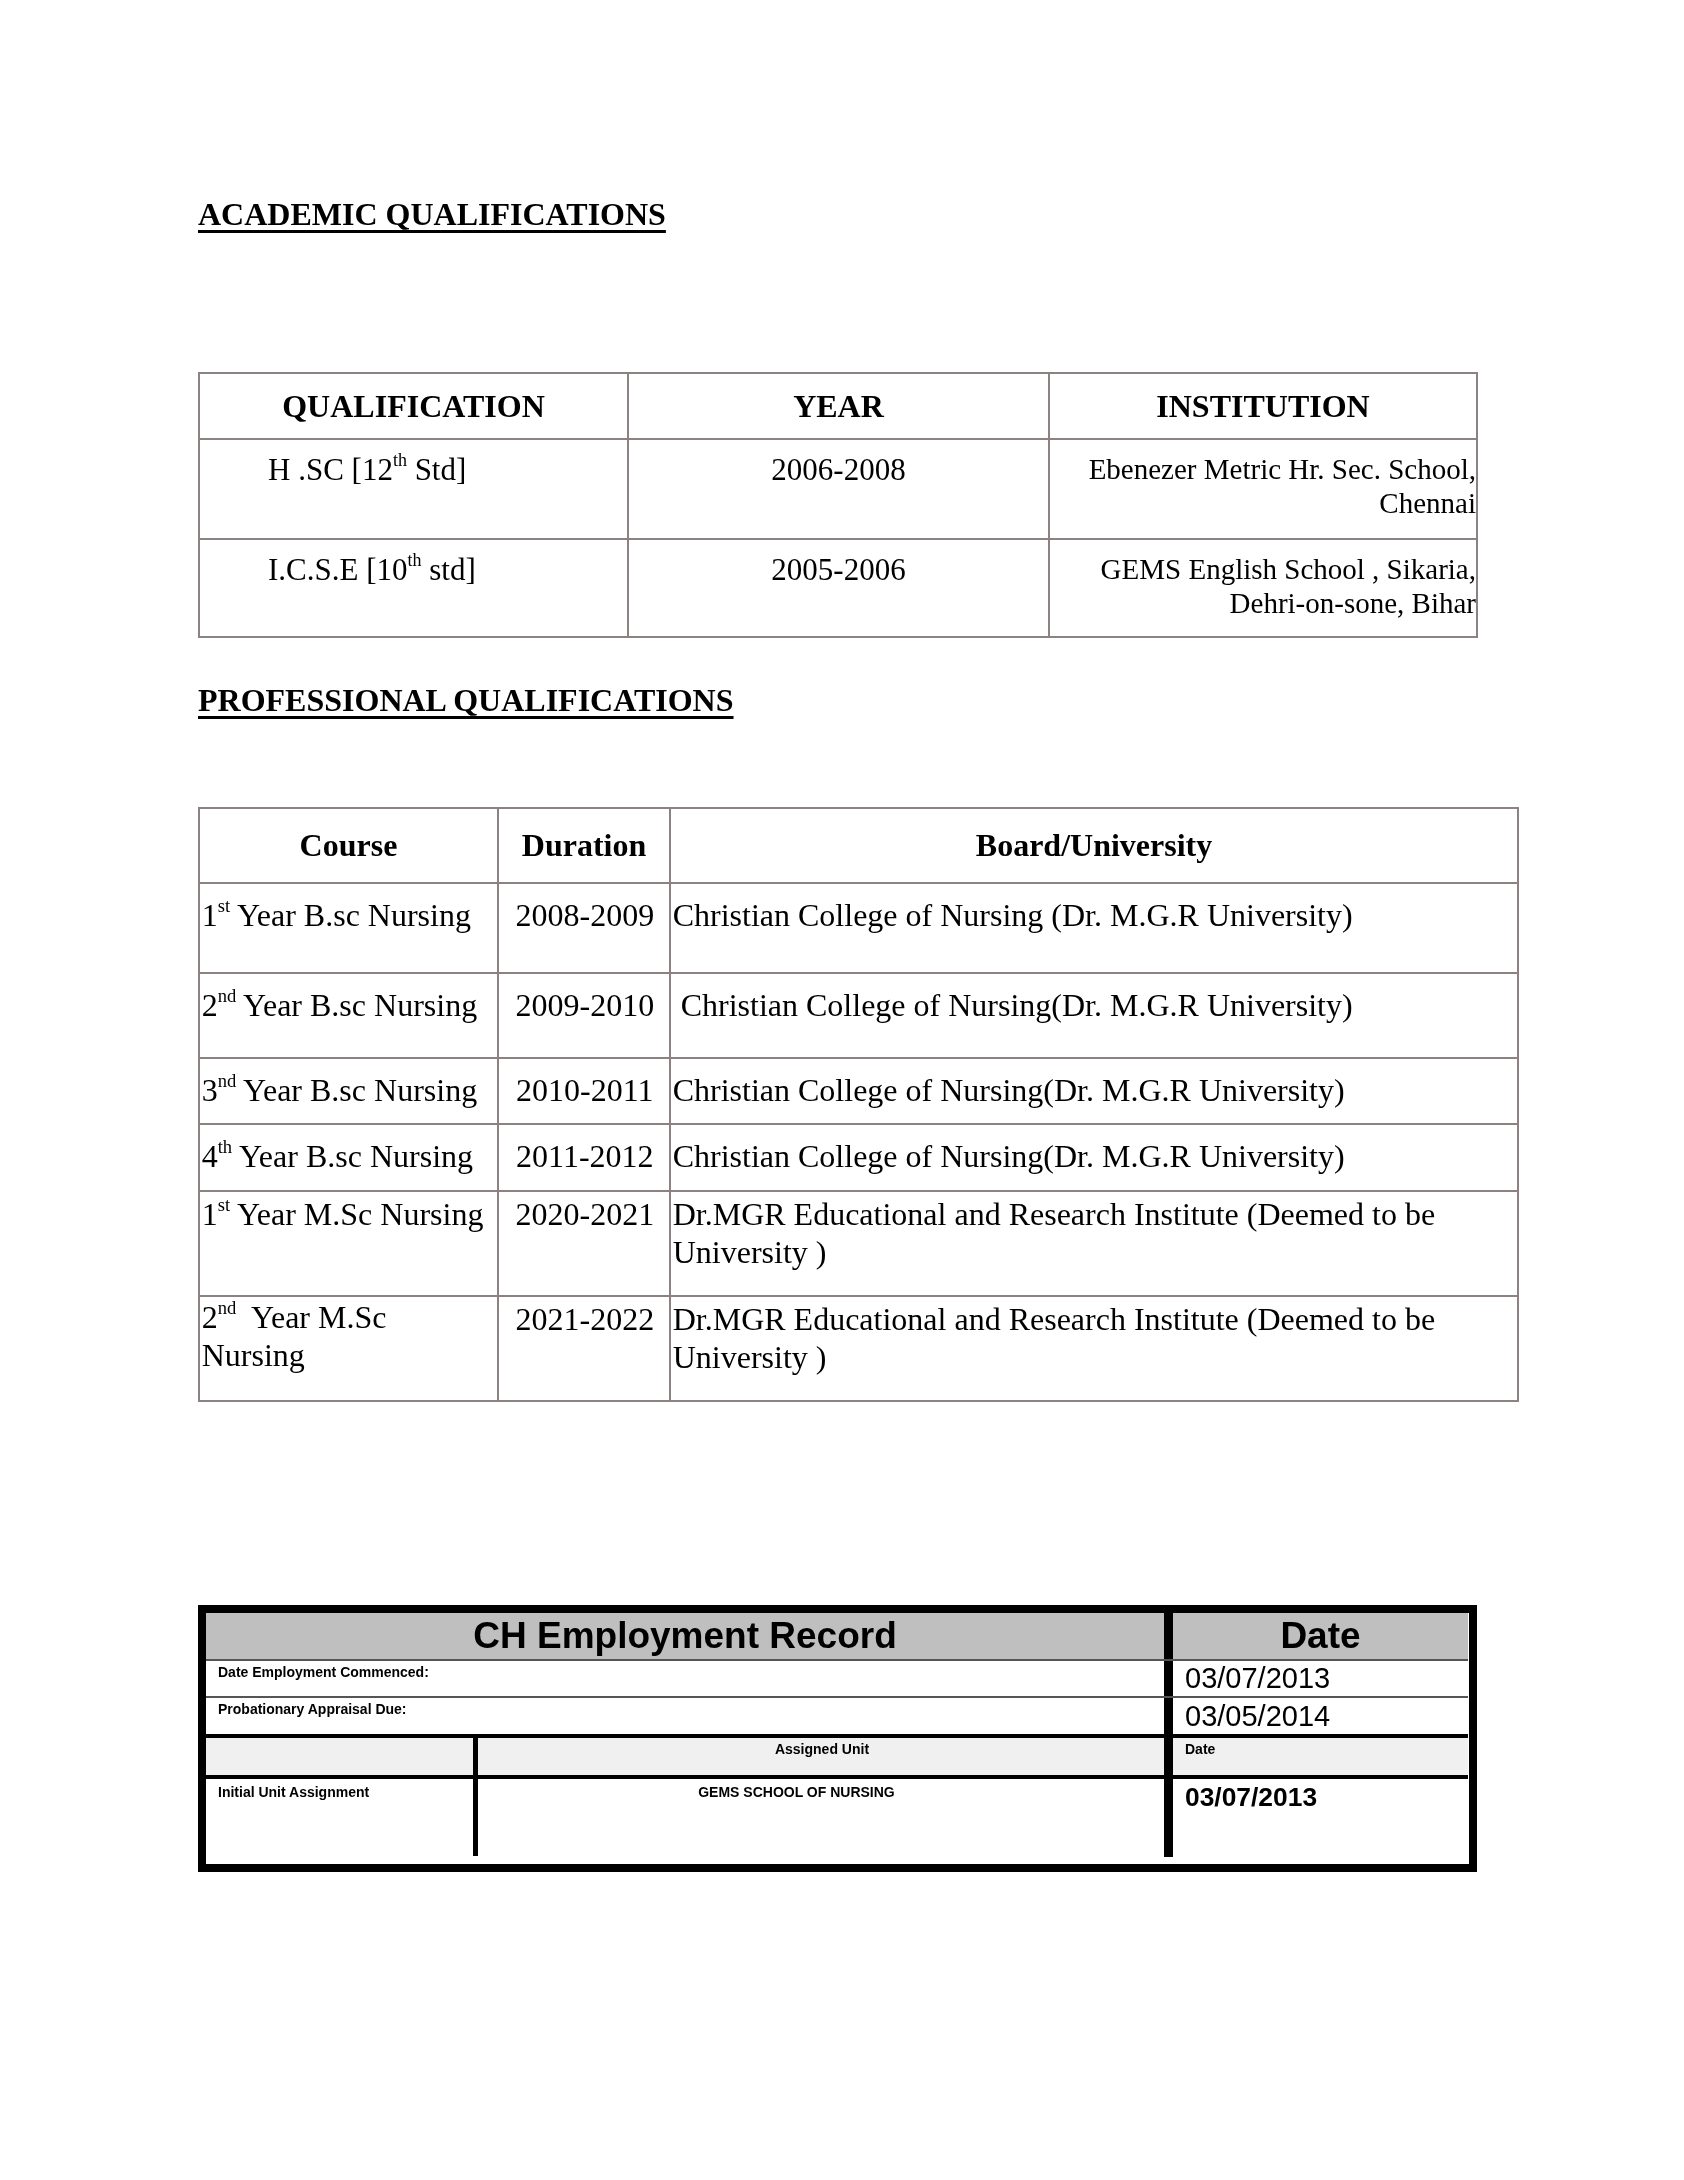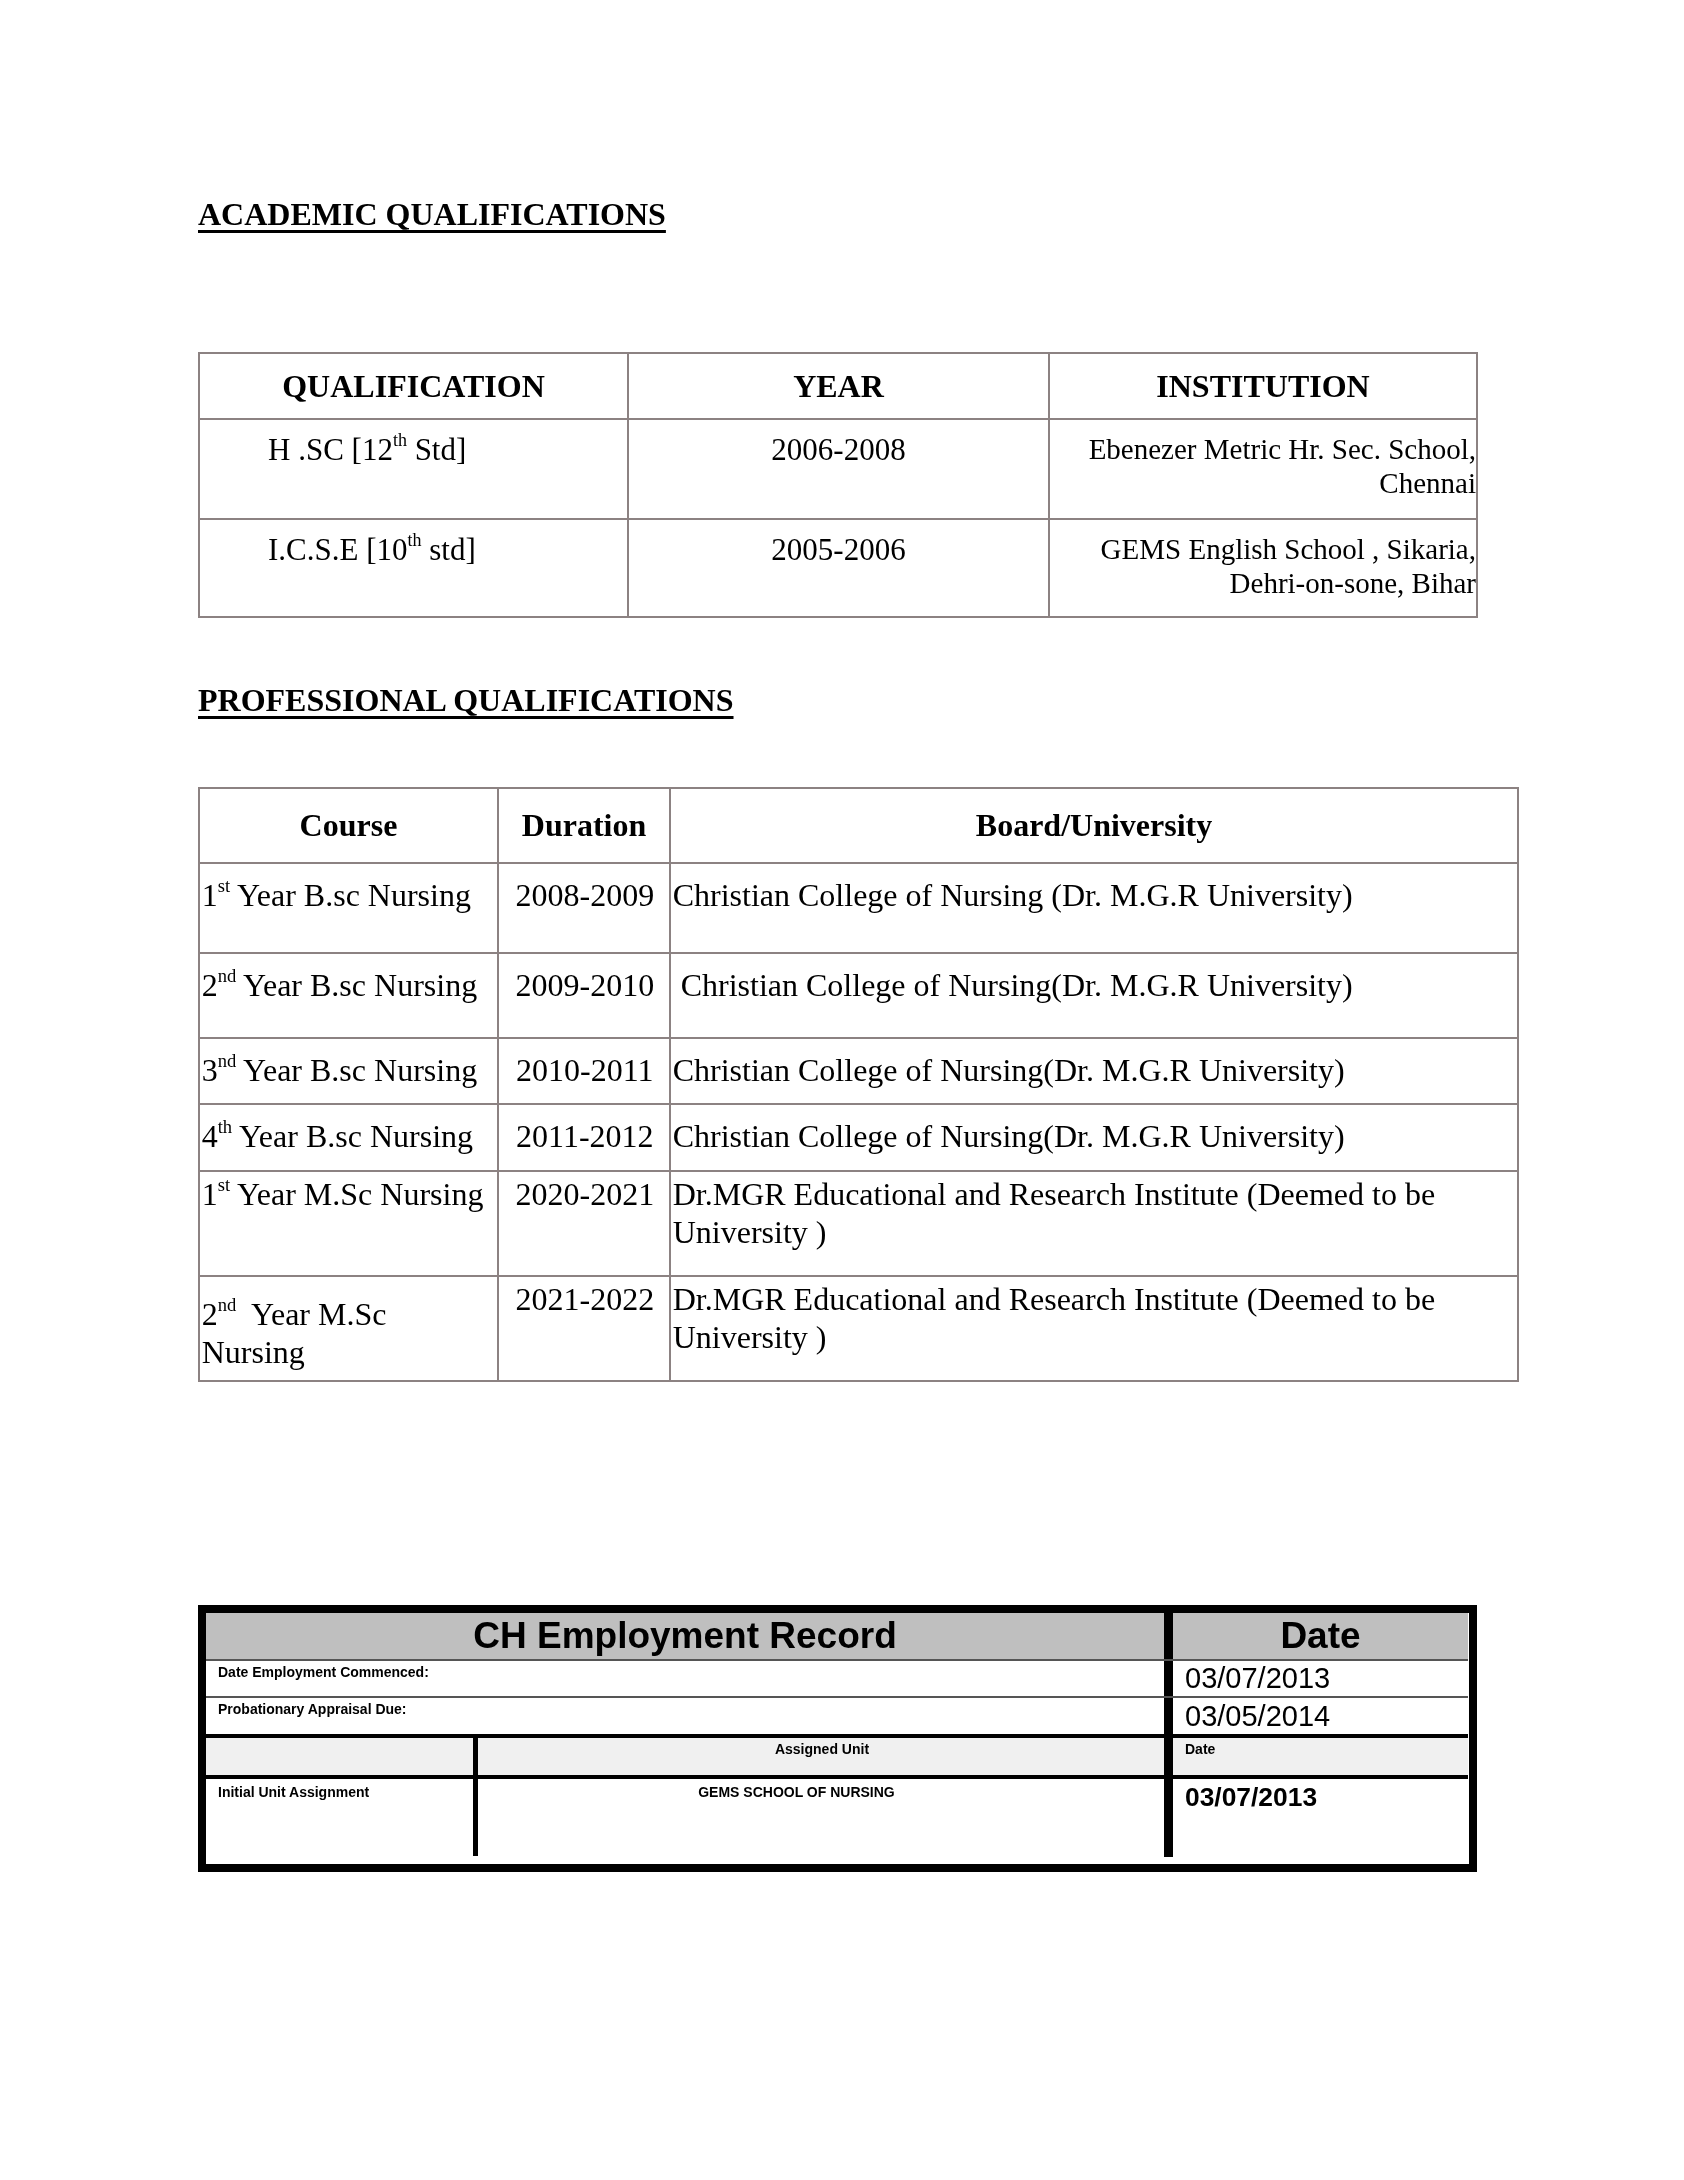--- a/index.html
+++ b/index.html
@@ -1,21 +1,21 @@
 <!DOCTYPE html>
 <html style="font-size:13.6px"><head>
   <meta charset="utf-8">
   <style>
     html, body { margin: 0; padding: 0; background: #ffffff; }
     body { width: 1685px; height: 2181px; position: relative; overflow: hidden;
            font-family: "Liberation Serif", "DejaVu Serif", serif; color: #000; }
     .abs { position: absolute; }
     .heading { font-weight: bold; font-size: 32px; text-decoration: underline;
                text-decoration-thickness: 2.6px; text-underline-offset: 5.1px; white-space: nowrap; }
-    table.grid { position: absolute; border-collapse: collapse; table-layout: fixed; }
+    table.grid { position: absolute; border-collapse: collapse; table-layout: fixed; margin-top: 20px; }
     table.grid td, table.grid th { border: 2.6px solid #8c8282; padding: 0; vertical-align: top; }
     table.acad th { font-size: 32px; font-weight: bold; text-align: center; vertical-align: middle; }
     table.acad td { font-size: 31px; }
     table.acad td.q { padding: 12px 0 0 68px; text-align: left; }
     table.acad td.y { padding-top: 12px; text-align: center; }
     table.acad td.i { padding-top: 12px; text-align: right; font-size: 29px; line-height: 34px; }
     table.prof th { font-size: 32px; font-weight: bold; text-align: center; vertical-align: middle; }
     table.prof td { font-size: 32px; line-height: 38px; text-align: left; padding: 12px 0 0 1.7px; }
     table.prof td.d { text-align: center; }
     sup { font-size: 0.58em; line-height: 0; position: relative; top: -0.15em; }
@@ -99,21 +99,21 @@
     <td><span>4</span><sup>th</sup><span> Year B.sc Nursing</span></td>
     <td class="d">2011-2012</td>
     <td>Christian College of Nursing(Dr. M.G.R University)</td>
   </tr>
   <tr style="height:105px">
     <td style="padding-top:3.4px"><span>1</span><sup>st</sup><span> Year M.Sc Nursing</span></td>
     <td class="d" style="padding-top:3.4px">2020-2021</td>
     <td style="padding-top:3.4px">Dr.MGR Educational and Research Institute (Deemed to be University )</td>
   </tr>
   <tr style="height:105px">
-    <td style="padding-top:18px; white-space:pre-wrap"><span>2</span><sup>nd</sup><span>  Year M.Sc Nursing</span></td>
+    <td style="padding-top:1px; white-space:pre-wrap"><span>2</span><sup>nd</sup><span>  Year M.Sc Nursing</span></td>
     <td class="d" style="padding-top:3.4px">2021-2022</td>
     <td style="padding-top:3.4px">Dr.MGR Educational and Research Institute (Deemed to be University )</td>
   </tr>
 </tbody>
   </table>
 
 <div class="emp">
 
   <div class="cell gray title" style="left:0; top:0; width:958px; height:46px;">CH Employment Record</div>
   <div class="cell" style="left:958px; top:0; width:8.5px; height:244px; background:#000;"></div>

